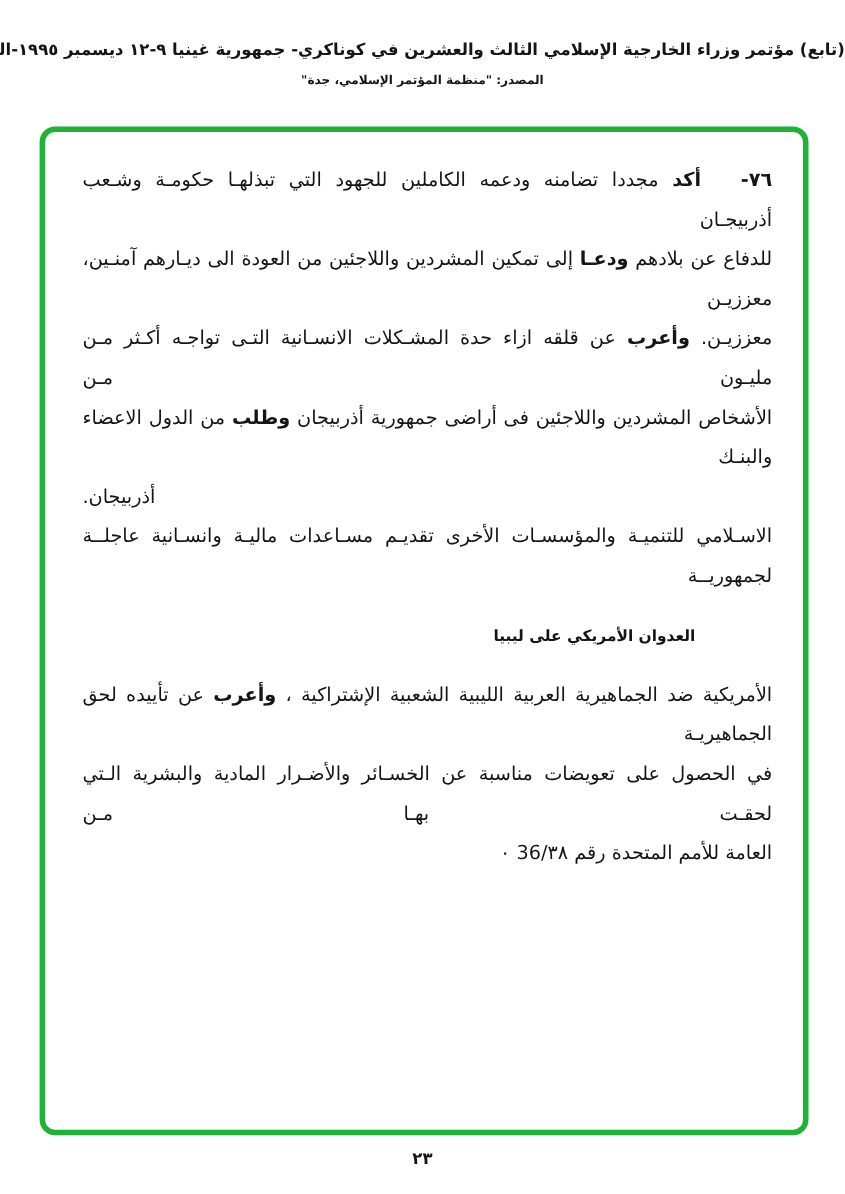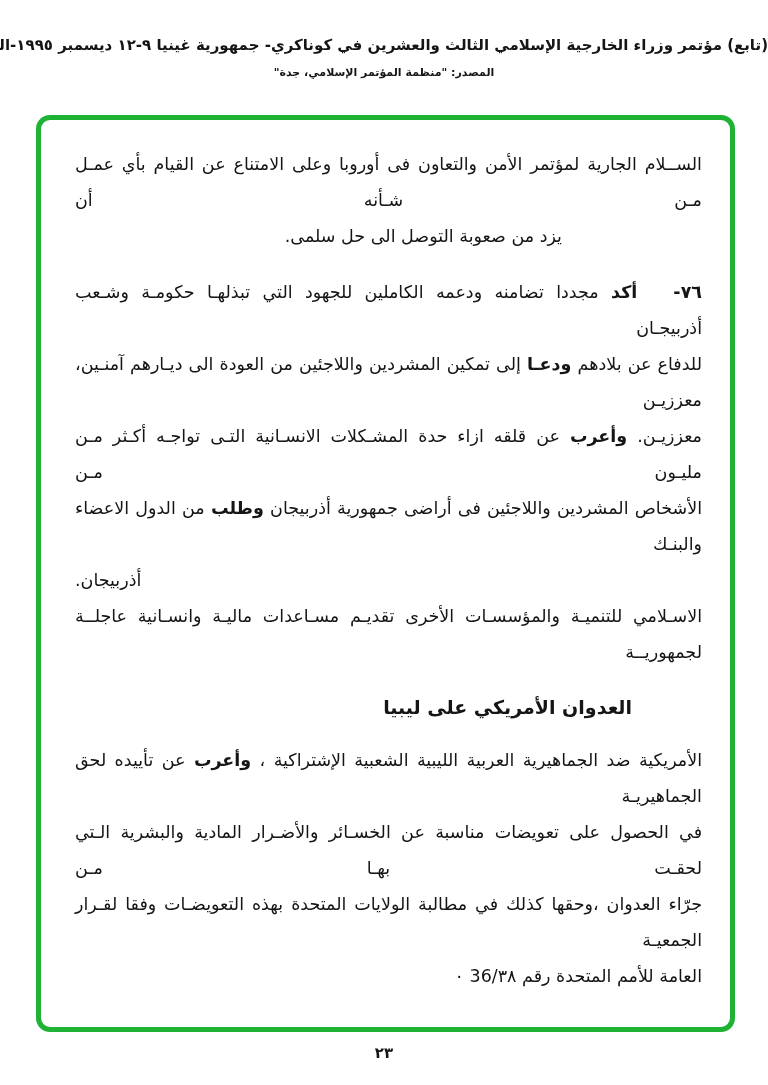--- a/index.html
+++ b/index.html
@@ -25,61 +25,56 @@
   .para { margin: 0 0 20px 0; }
   .line { font-size: 17.5px; line-height: 36px; }
   .a-j { text-align: justify; text-align-last: justify; }
   .a-r { text-align: right; }
   .a-l { text-align: left; }
   .b { font-weight: 700; }
   .num { margin-left: 36px; }
 
   .section-heading {
     margin: 10px 0 18px 0; padding-left: 0; padding-right: 70px;
-    text-align: right; font-size: 19px; font-weight: 700; line-height: 34px;
+    text-align: right; font-size: 14px; font-weight: 700; line-height: 34px;
   }
 
   
   .page-number {
     position: absolute; top: 1044px; left: 0; right: 0;
     text-align: center; font-size: 15px; font-weight: 700; letter-spacing: 5px;
     direction: rtl;
   }
 </style>
 </head>
 <body>
 
 <div class="page">
 
   <div class="header">
     <div class="header-title">(تابع) مؤتمر وزراء الخارجية الإسلامي الثالث والعشرين في كوناكري- جمهورية غينيا ٩-١٢ ديسمبر ١٩٩٥-البيان الختامي</div>
     <div class="header-source">المصدر: "منظمة المؤتمر الإسلامي، جدة"</div>
   </div>
 
   <div class="frame" style="border-color: rgb(31, 179, 53);">
-    <div class="para">
-        <div class="line a-j"><span>الســلام الجارية لمؤتمر الأمن والتعاون فى أوروبا وعلى الامتناع عن القيام بأي عمـل مـن شـأنه أن</span></div>
-        <div class="line a-r" style="padding-right: 140px;"><span>يزد من صعوبة التوصل الى حل سلمى.</span></div>
-      </div>
 
     <div class="para">
         <div class="line a-j"><span class="num b">٧٦-</span><span class="b">أكد</span><span> مجددا تضامنه ودعمه الكاملين للجهود التي تبذلهـا حكومـة وشـعب أذربيجـان</span></div>
         <div class="line a-j"><span>للدفاع عن بلادهم </span><span class="b">ودعـا</span><span> إلى تمكين المشردين واللاجئين من العودة الى ديـارهم آمنـين، معززيـن</span></div>
         <div class="line a-j"><span>معززيـن. </span><span class="b">وأعرب</span><span> عن قلقه ازاء حدة المشـكلات الانسـانية التـى تواجـه أكـثر مـن مليـون مـن</span></div>
         <div class="line a-j"><span>الأشخاص المشردين واللاجئين فى أراضى جمهورية أذربيجان </span><span class="b">وطلب</span><span> من الدول الاعضاء والبنـك</span></div>
         <div class="line a-l"><span>أذربيجان.</span></div>
         <div class="line a-j"><span>الاسـلامي للتنميـة والمؤسسـات الأخرى تقديـم مسـاعدات ماليـة وانسـانية عاجلــة لجمهوريــة</span></div>
       </div>
 
     <div class="section-heading">العدوان الأمريكي على ليبيا</div>
 
     <div class="para">
         <div class="line a-j"><span>الأمريكية ضد الجماهيرية العربية الليبية الشعبية الإشتراكية ، </span><span class="b">وأعرب</span><span> عن تأييده لحق الجماهيريـة</span></div>
         <div class="line a-j"><span>في الحصول على تعويضات مناسبة عن الخسـائر والأضـرار المادية والبشرية الـتي لحقـت بهـا مـن</span></div>
-        <div class="line a-j"><span>جرّاء العدوان ،وحقها كذلك في مطالبة الولايات المتحدة بهذه التعويضـات وفقا لقـرار الجمعيـة</span></div>
         <div class="line a-r"><span>العامة للأمم المتحدة رقم 36/٣٨ ٠</span></div>
       </div>
 
   </div>
 
   <div class="page-number">٢٣</div>
 
 </div>
 
 </body></html>

